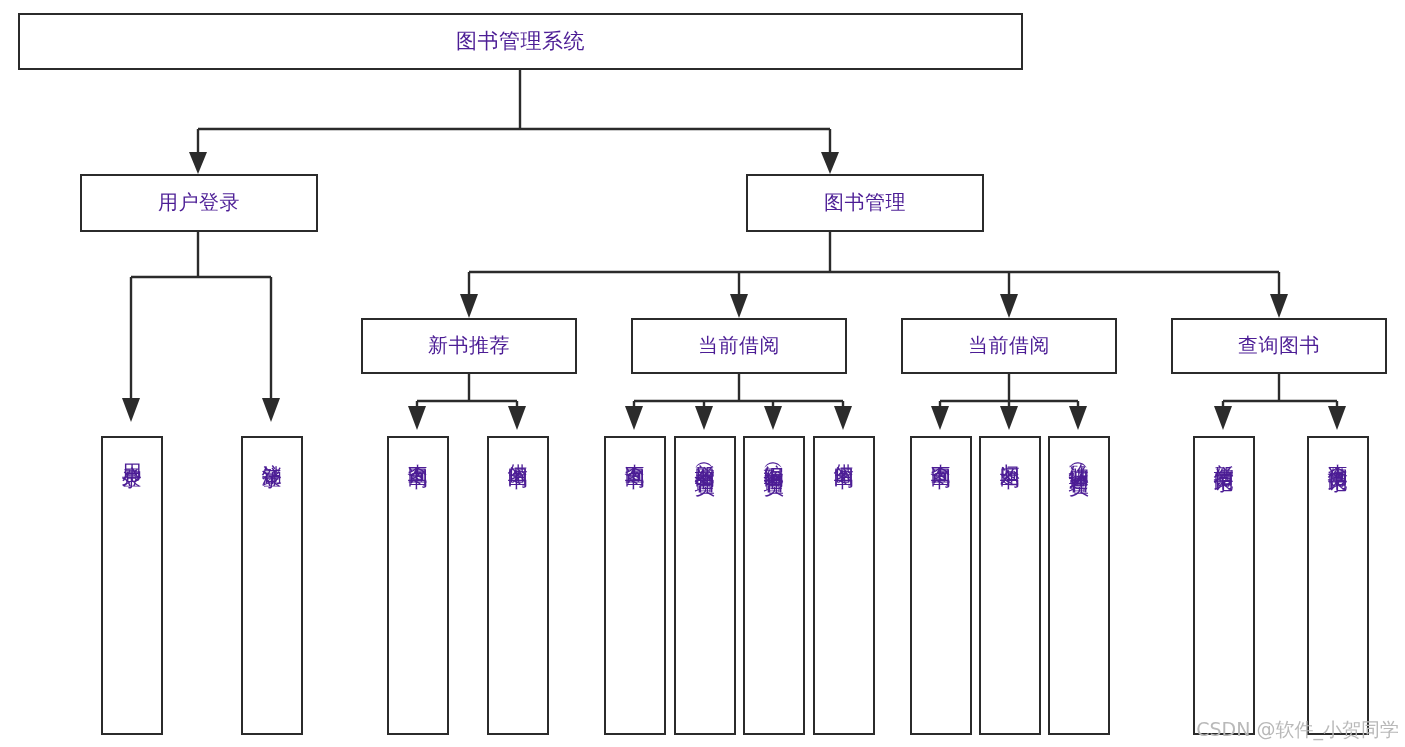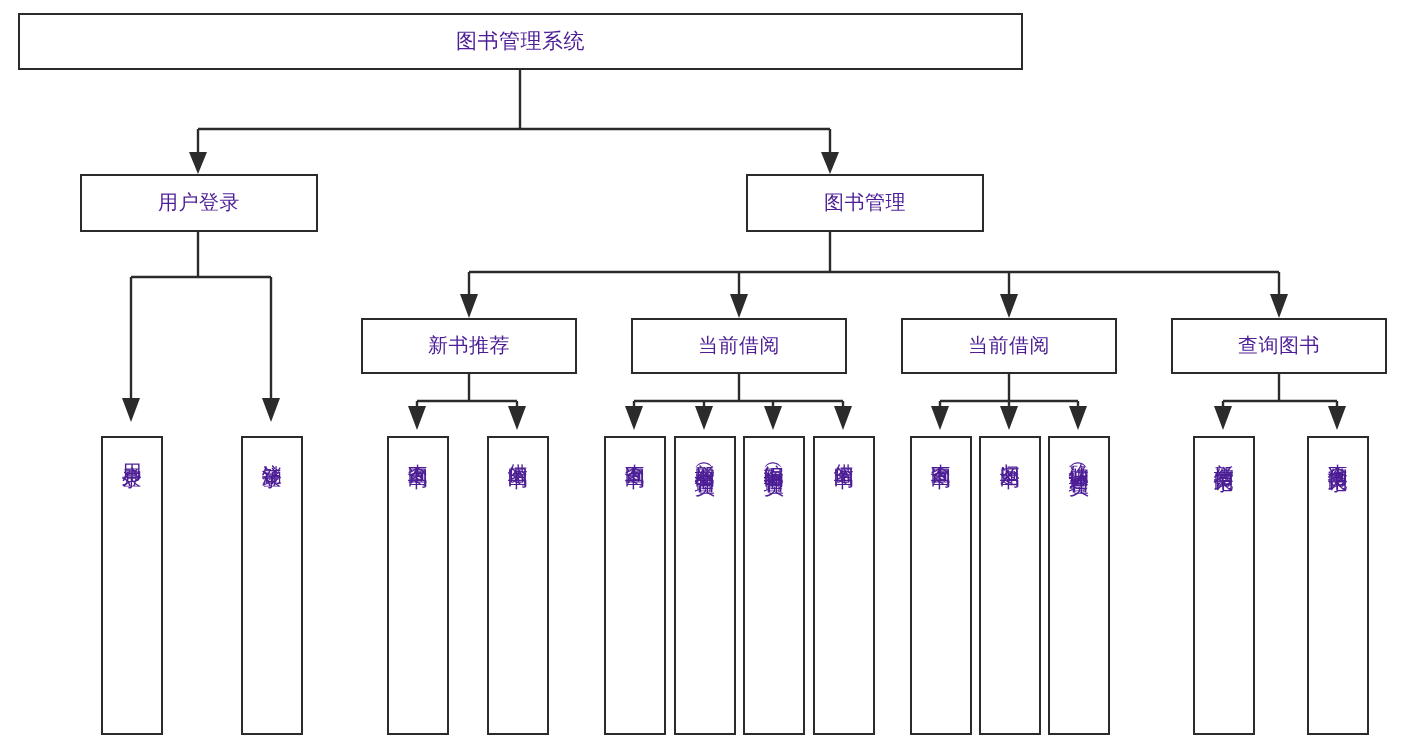--- a/index.html
+++ b/index.html
@@ -213,14 +213,15 @@
     <span class="node-label">确认归还（管理员）</span>
   </div>
 
   <div class="node leaf" style="left:1193px; top:436px; width:62px; height:299px;">
     <span class="node-label">新增借阅记录</span>
   </div>
   <div class="node leaf" style="left:1307px; top:436px; width:62px; height:299px;">
     <span class="node-label">查询借阅记录</span>
   </div>
 
+  <div id="watermark">CSDN @软件_小贺同学</div>
 
 </div>
 
 </body></html>

